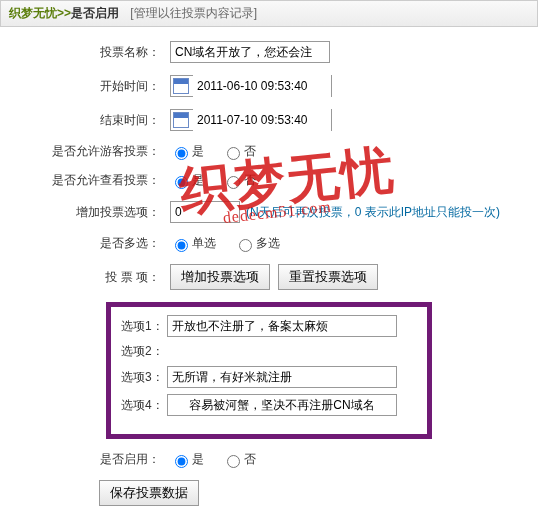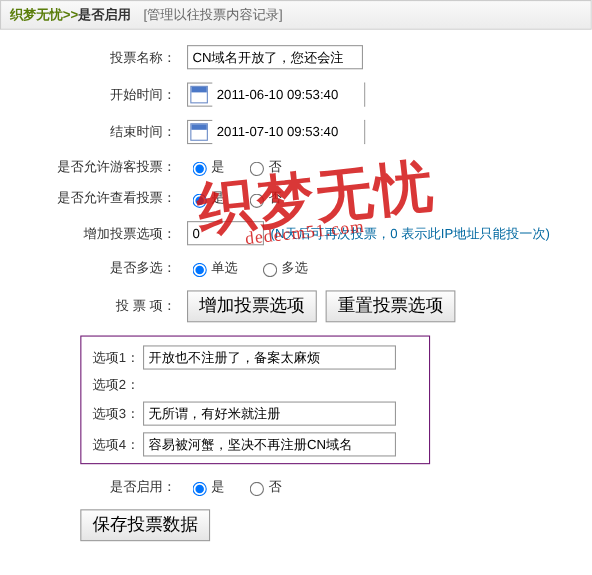--- a/index.html
+++ b/index.html
@@ -66,37 +66,37 @@
     height: 5px;
     background: #4b78c7;
   }
   .radio-group label { margin-right: 18px; display: inline-flex; align-items: center; }
   .radio-group input { margin-right: 4px; }
   .hint { margin-left: 6px; color: #0369a1; }
   .btn {
     border: 1px solid #999;
     background: linear-gradient(#fdfdfd,#e5e5e5);
     padding: 3px 10px;
-    font-size: 16px;
+    font-size: 13px;
     font-family: inherit;
     cursor: pointer;
     margin-right: 8px;
   }
   .options-box {
-    border: 1px solid #701a75;
-    padding: 8px 10px 6px 10px;
+    border: 5px solid #701a75;
+    padding: 8px 10px 18px 10px;
     width: 296px;
-    margin-left: 73px;
+    margin-left: 106px;
     margin-top: 4px;
     margin-bottom: 12px;
   }
   .opt-row { display: flex; align-items: center; margin-bottom: 6px; }
   .opt-row:last-child { margin-bottom: 0; }
   .opt-label { width: 46px; }
-  .submit-row { margin-left: 73px; margin-top: 6px; font-family: Liberation Serif, serif; }
+  .submit-row { margin-left: 99px; margin-top: 6px; font-family: Liberation Serif, serif; }
 
   .watermark {
     position: absolute;
     left: 180px;
     top: 155px;
     pointer-events: none;
     color: rgba(210, 20, 20, 0.85);
     font-family: "STKaiti","KaiTi",cursive,serif;
     transform: rotate(-6deg);
     line-height: 1;
@@ -206,21 +206,21 @@
     </div>
     <div class="opt-row">
       <span class="opt-label">选项2：</span>
     </div>
     <div class="opt-row">
       <span class="opt-label">选项3：</span>
       <input type="text" style="width: 220px;" value="无所谓，有好米就注册">
     </div>
     <div class="opt-row">
       <span class="opt-label">选项4：</span>
-      <input type="text" style="width: 220px;" value="容易被河蟹，坚决不再注册CN域名">
+      <input type="text" style="width: 220px; text-align: center;" value="容易被河蟹，坚决不再注册CN域名">
     </div>
   </div>
 
   <div class="row">
     <div class="label">是否启用：</div>
     <div class="controls radio-group">
       <label>
           <input type="radio" name="enable" checked="" style="">
           <span>是</span>
         </label>

